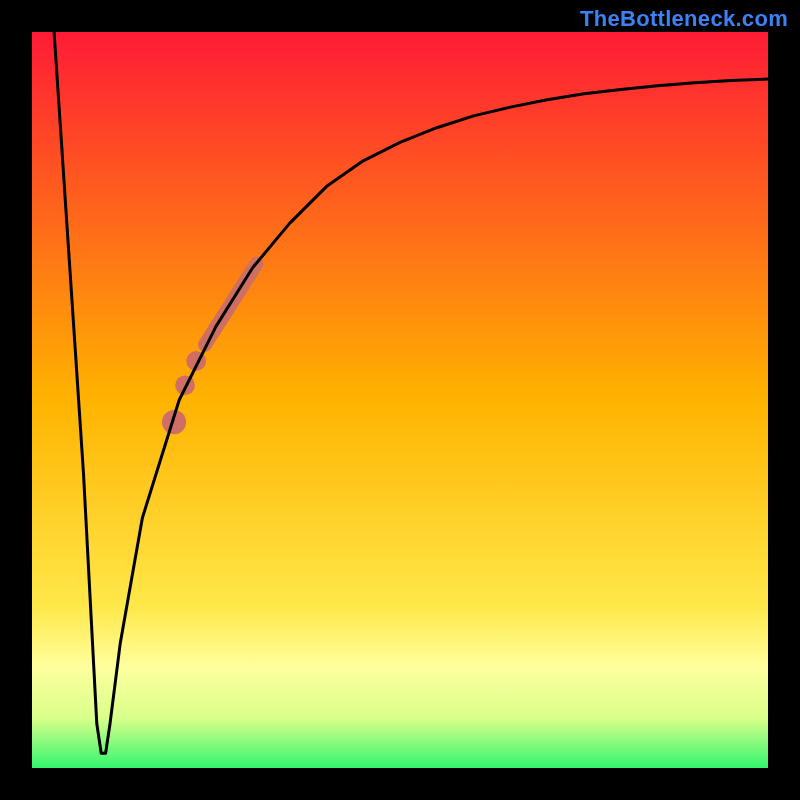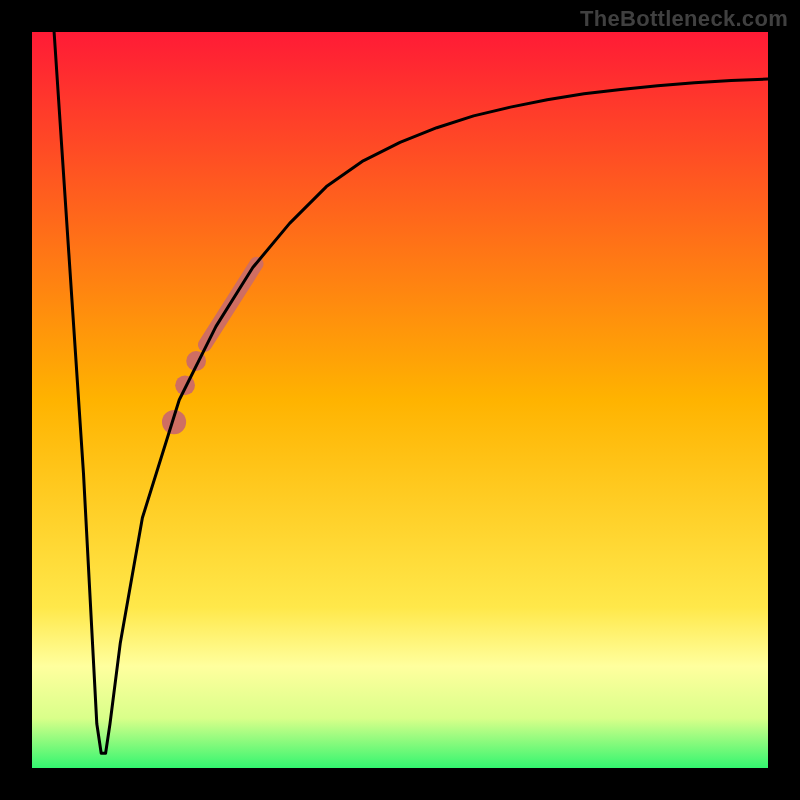--- a/index.html
+++ b/index.html
@@ -1,17 +1,17 @@
 <!DOCTYPE html>
 <html><head>
 <meta charset="utf-8">
 <style>
   html,body{margin:0;padding:0;width:800px;height:800px;overflow:hidden;background:#fff;font-family:Arial,Helvetica,sans-serif}
   .frame{position:absolute;left:0;top:0;width:800px;height:800px}
-  .watermark{position:absolute;right:12px;top:6px;color:#404040;font-size:22px;font-weight:600;letter-spacing:0.3px;z-index:5}
+  .watermark{position:absolute;right:12px;top:6px;color:#3b82f6;font-size:22px;font-weight:600;letter-spacing:0.3px;z-index:5}
   svg{display:block}
 </style>
 </head>
 <body>
 
 <div class="frame">
   <div class="watermark">TheBottleneck.com</div>
   <svg viewBox="0 0 800 800" width="800" height="800">
     <defs>
       <linearGradient id="bg" x1="0" y1="0" x2="0" y2="1">

